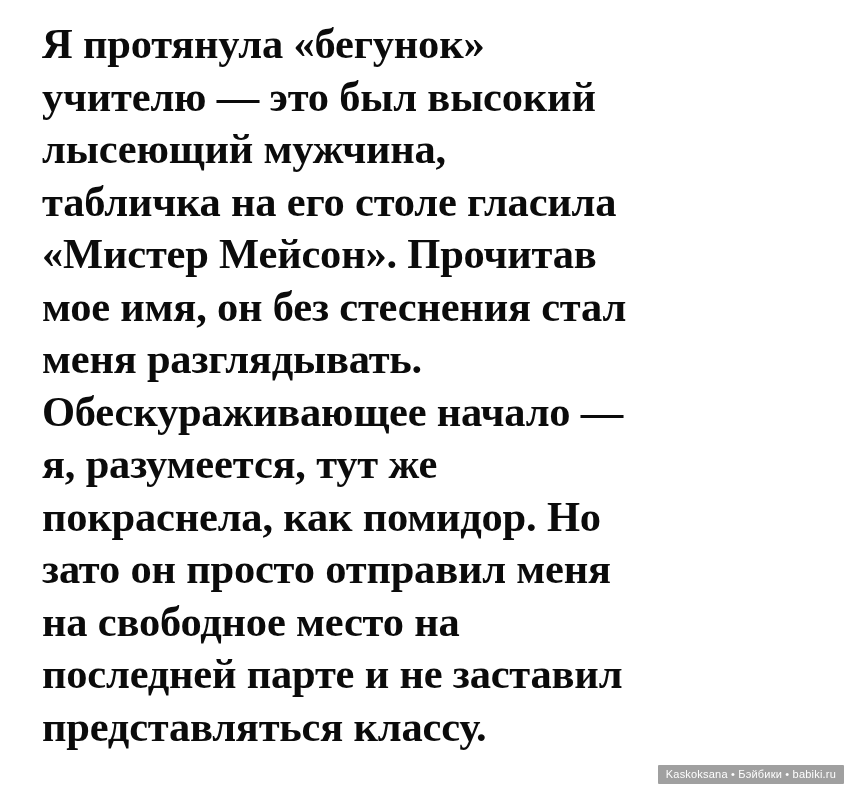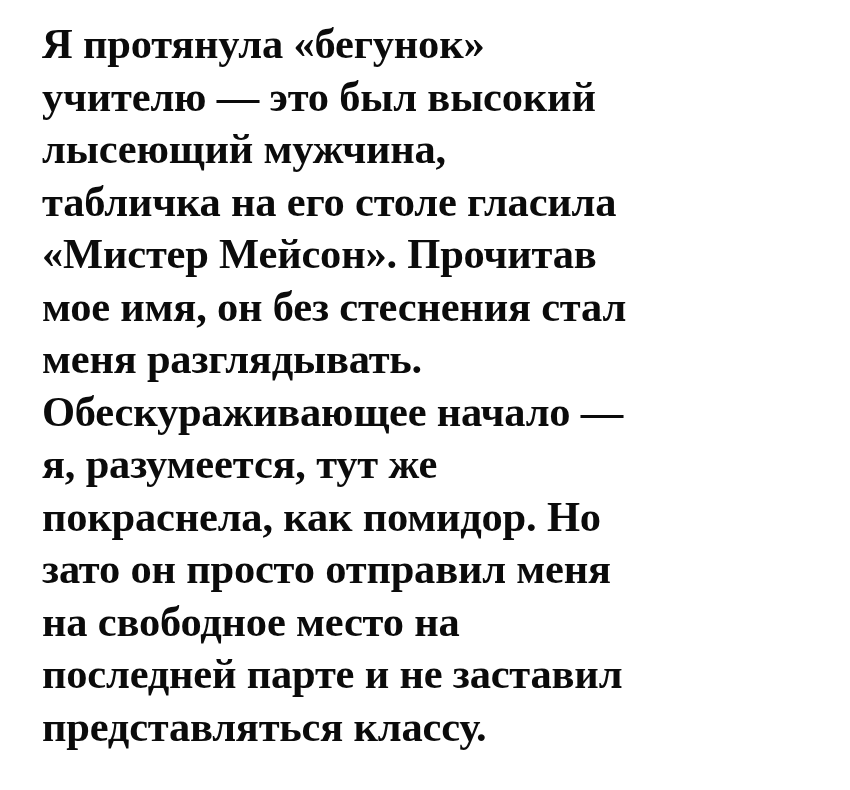--- a/index.html
+++ b/index.html
@@ -62,13 +62,14 @@
 мое имя, он без стеснения стал
 меня разглядывать.
 Обескураживающее начало —
 я, разумеется, тут же
 покраснела, как помидор. Но
 зато он просто отправил меня
 на свободное место на
 последней парте и не заставил
 представляться классу.</div>
 
+  <div class="watermark">Kaskoksana • Бэйбики • babiki.ru</div>
 </div>
 
 </body></html>

